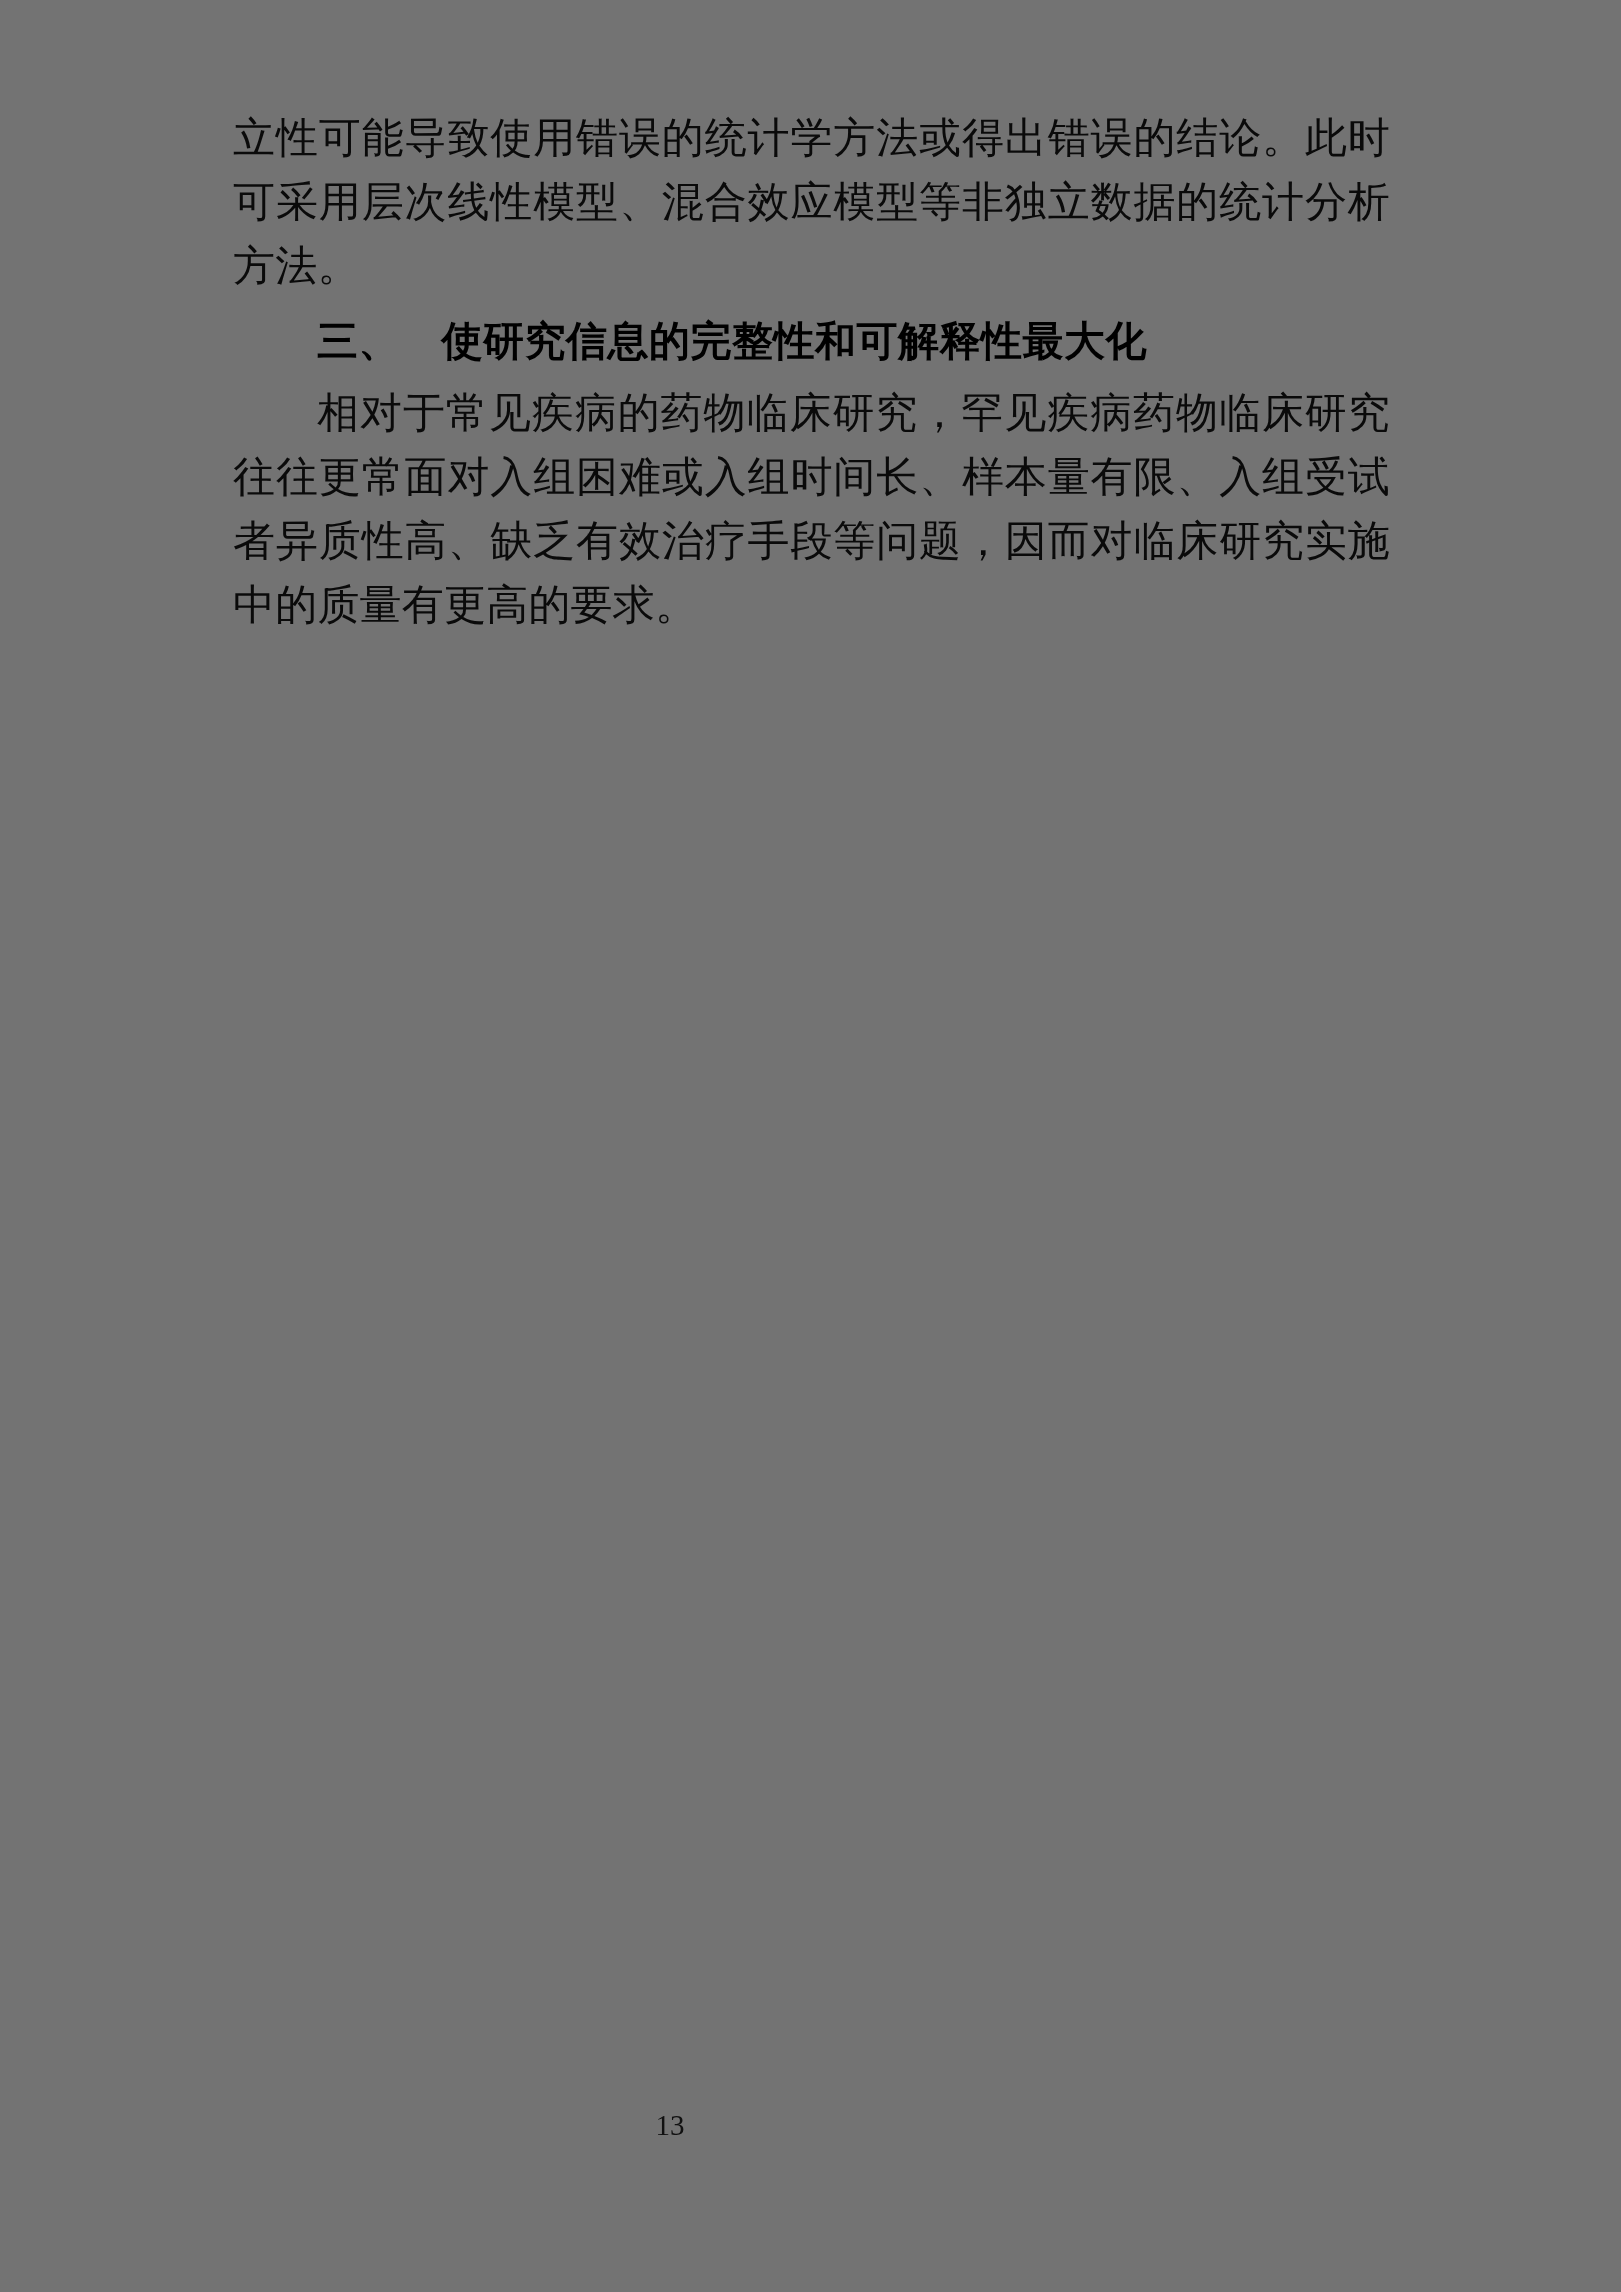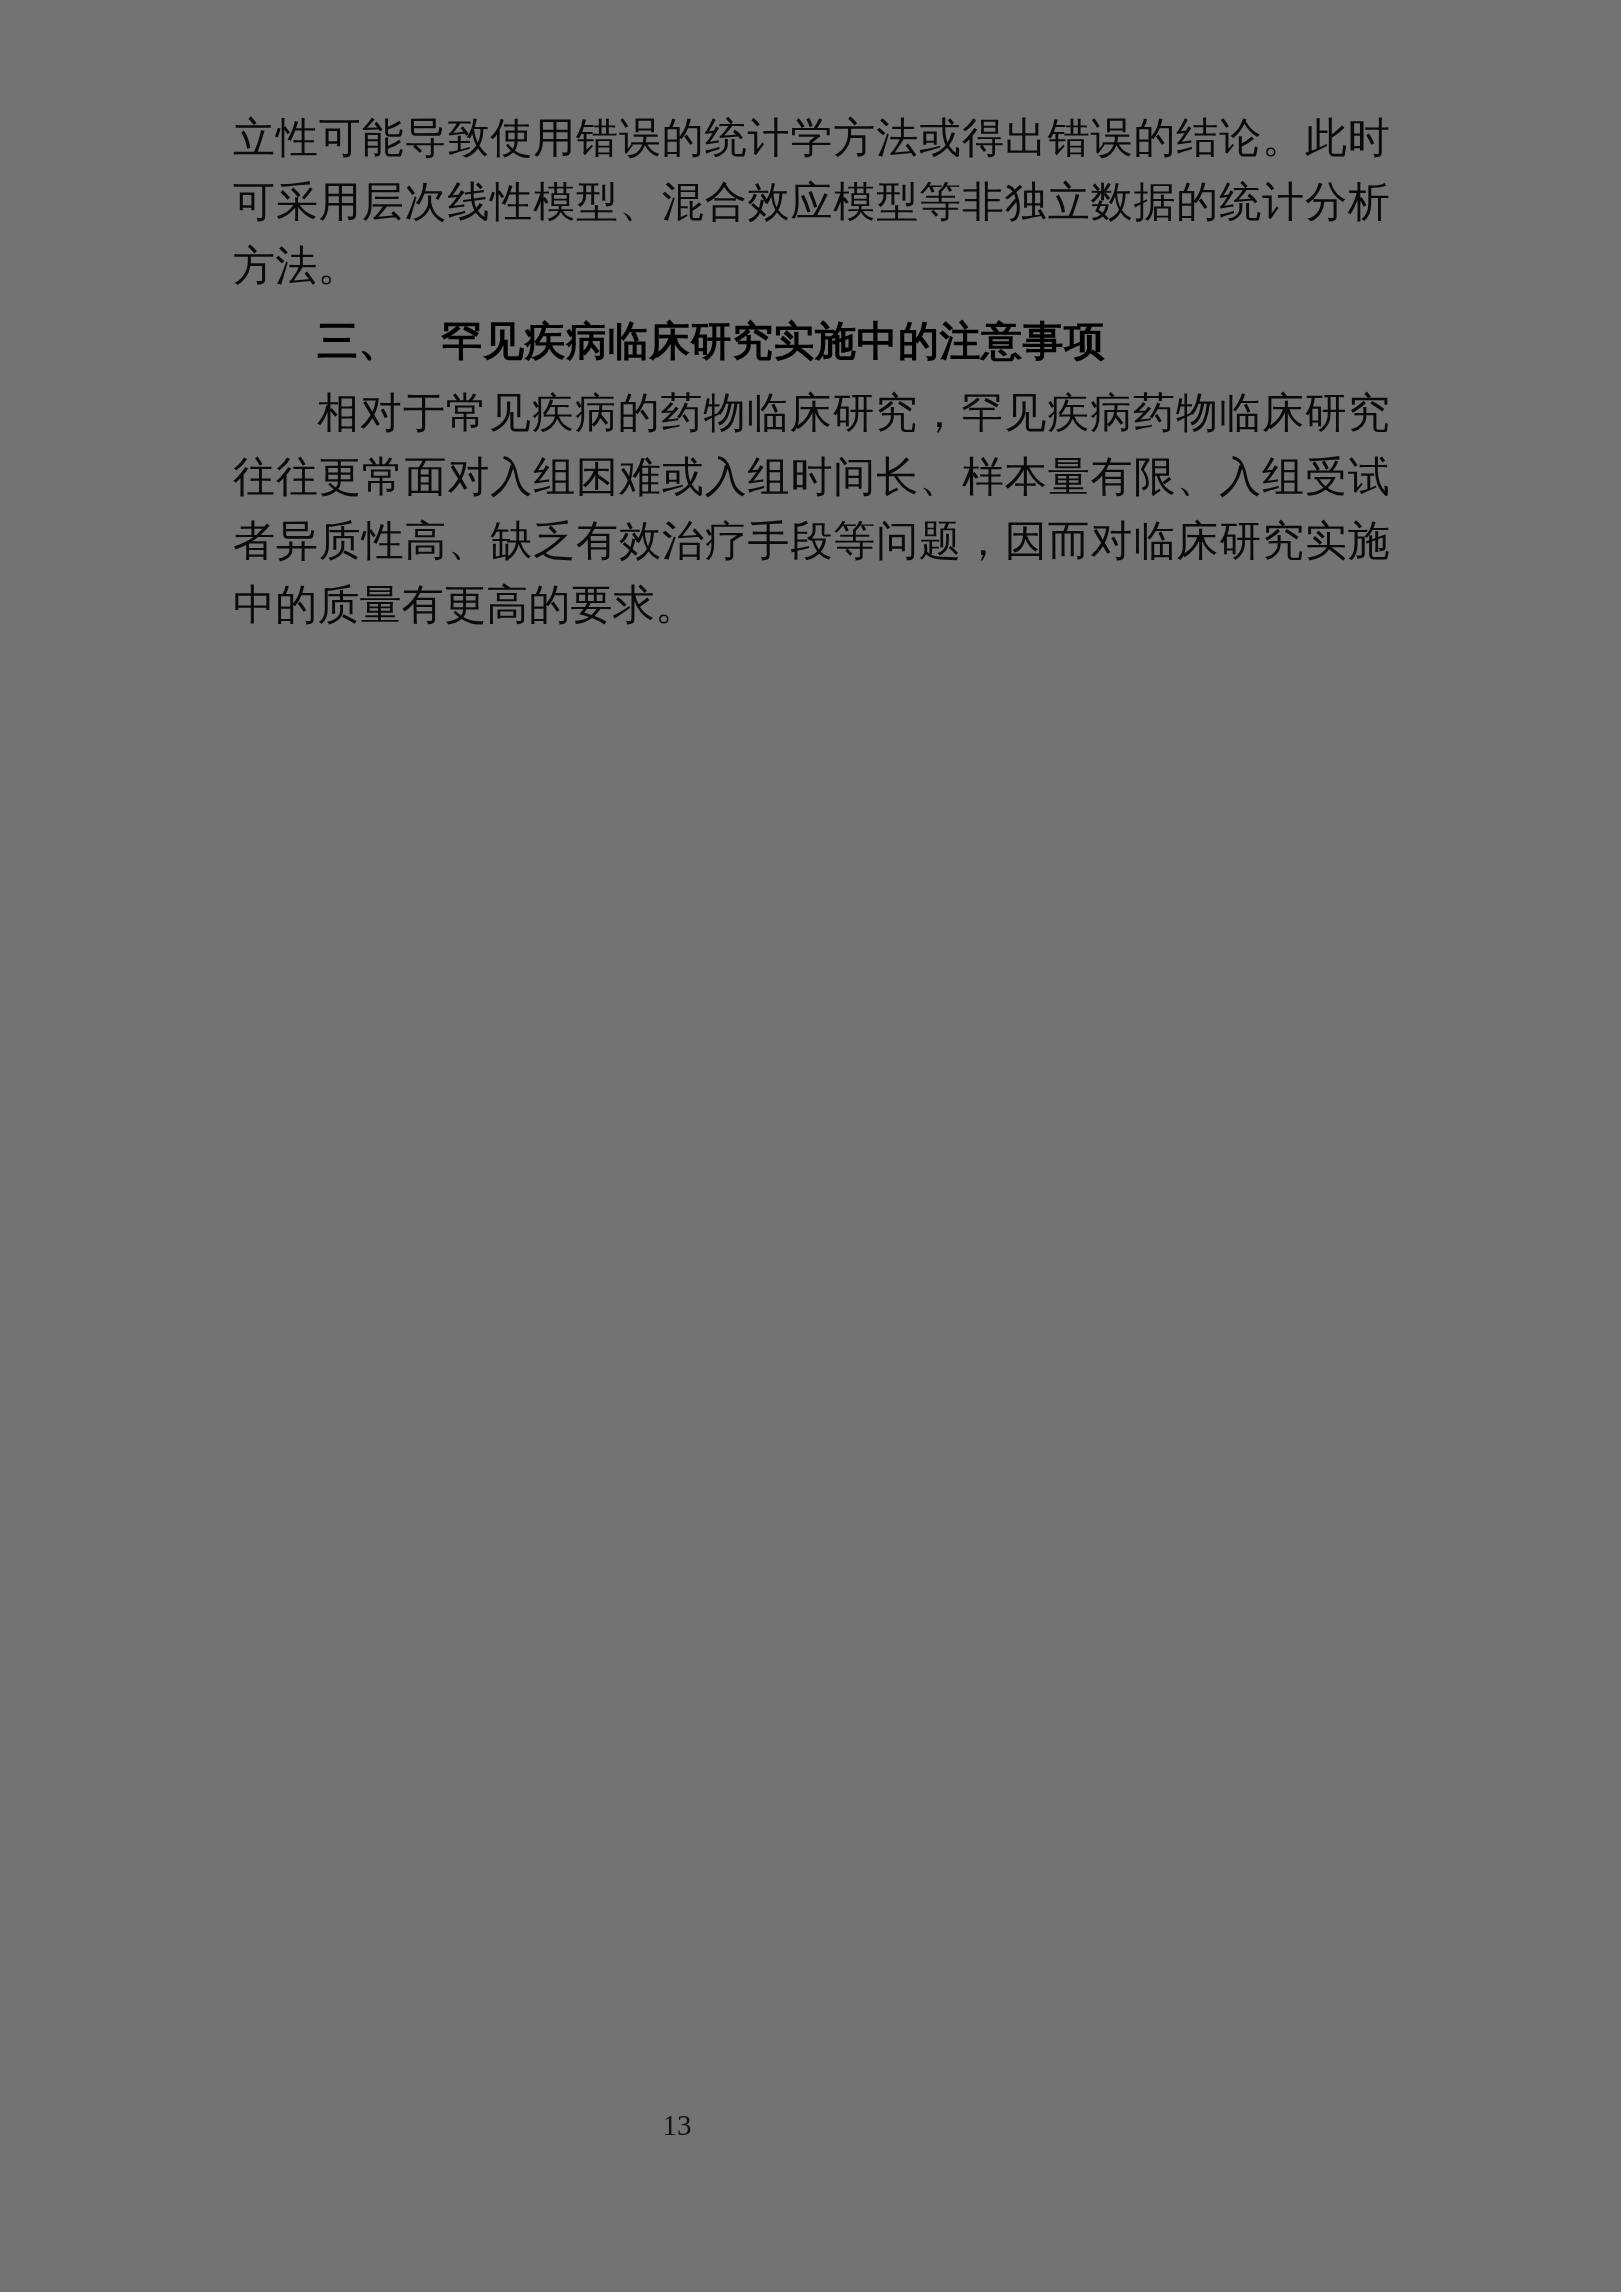--- a/index.html
+++ b/index.html
@@ -59,21 +59,21 @@
     letter-spacing: 0.5px;
     color: #000000;
     white-space: pre;
   }
   .latin {
     font-family: "Liberation Serif", "DejaVu Serif", serif;
     letter-spacing: 0;
   }
   .footer {
     position: absolute;
-    left: 11px;
+    left: 4px;
     top: 2109px;
     width: 1318px;
     text-align: center;
     padding-left: 7px;
   }
   .pagenum {
     font-family: "Liberation Serif", "DejaVu Serif", serif;
     font-size: 29px;
     line-height: 33px;
     color: #111111;
@@ -82,21 +82,21 @@
 </style>
 </head>
 <body>
 
 <div class="page">
 
   <div class="content">
 
     <p class="para">立性可能导致使用错误的统计学方法或得出错误的结论。此时可采用层次线性模型、混合效应模型等非独立数据的统计分析方法。</p>
 
-    <h2 class="heading">三、　罕见疾病临床研究实施中的注意事项</h2>
+    <h2 class="heading">三、　使研究信息的完整性和可解释性最大化</h2>
 
     <p class="para indent">相对于常见疾病的药物临床研究，罕见疾病药物临床研究往往更常面对入组困难或入组时间长、样本量有限、入组受试者异质性高、缺乏有效治疗手段等问题，因而对临床研究实施中的质量有更高的要求。</p>
 
 
 
   </div>
 
   <div class="footer">
     <span class="pagenum">13</span>
   </div>

